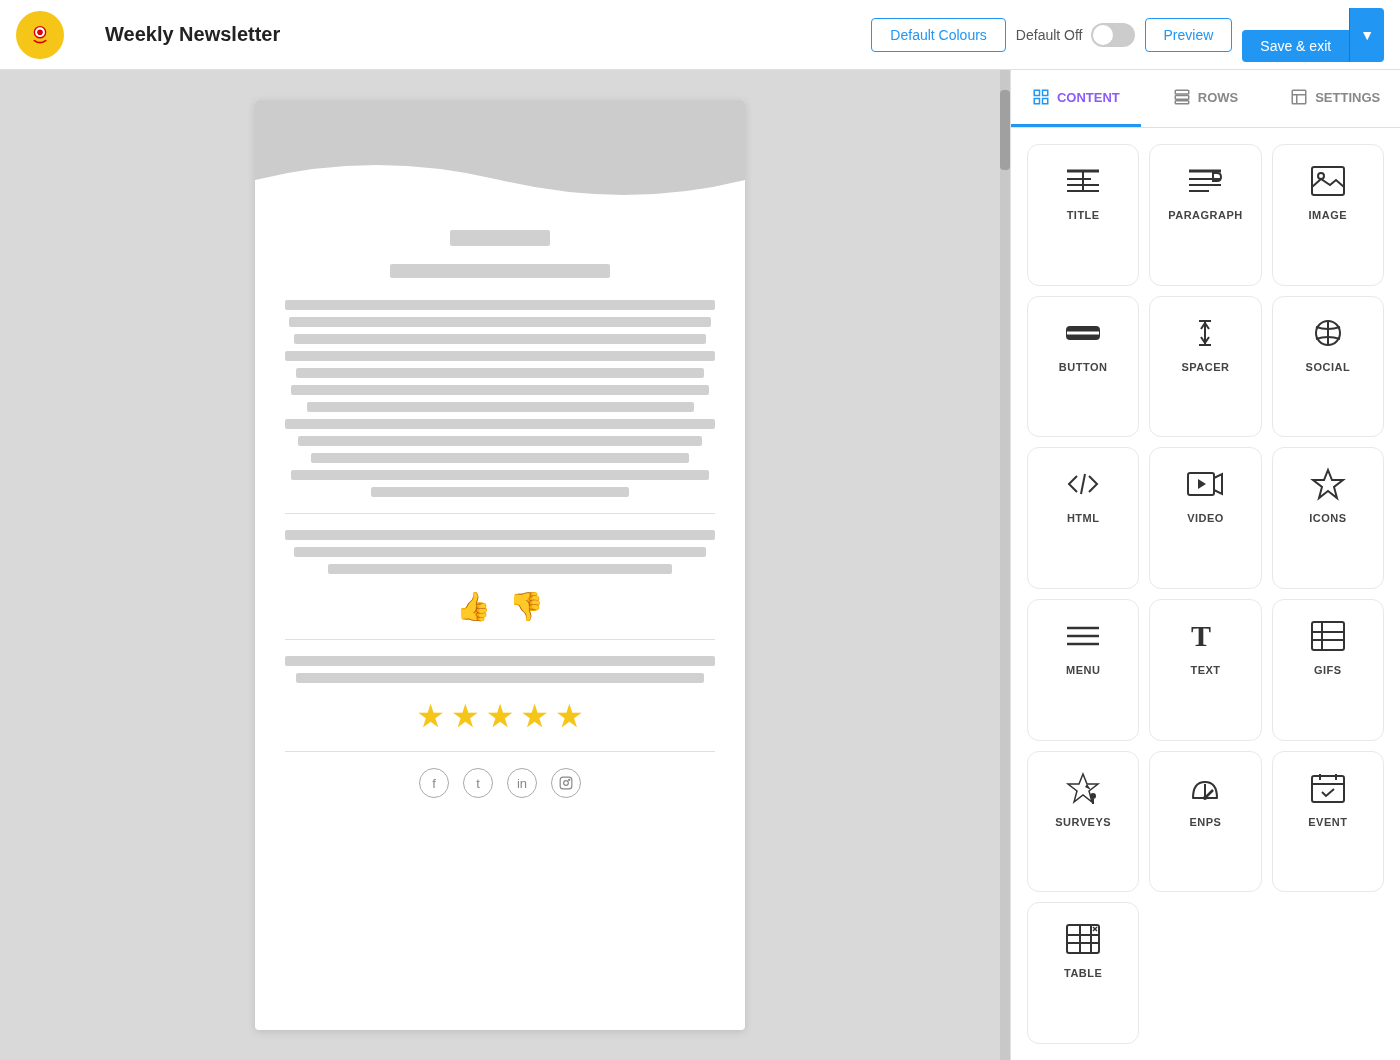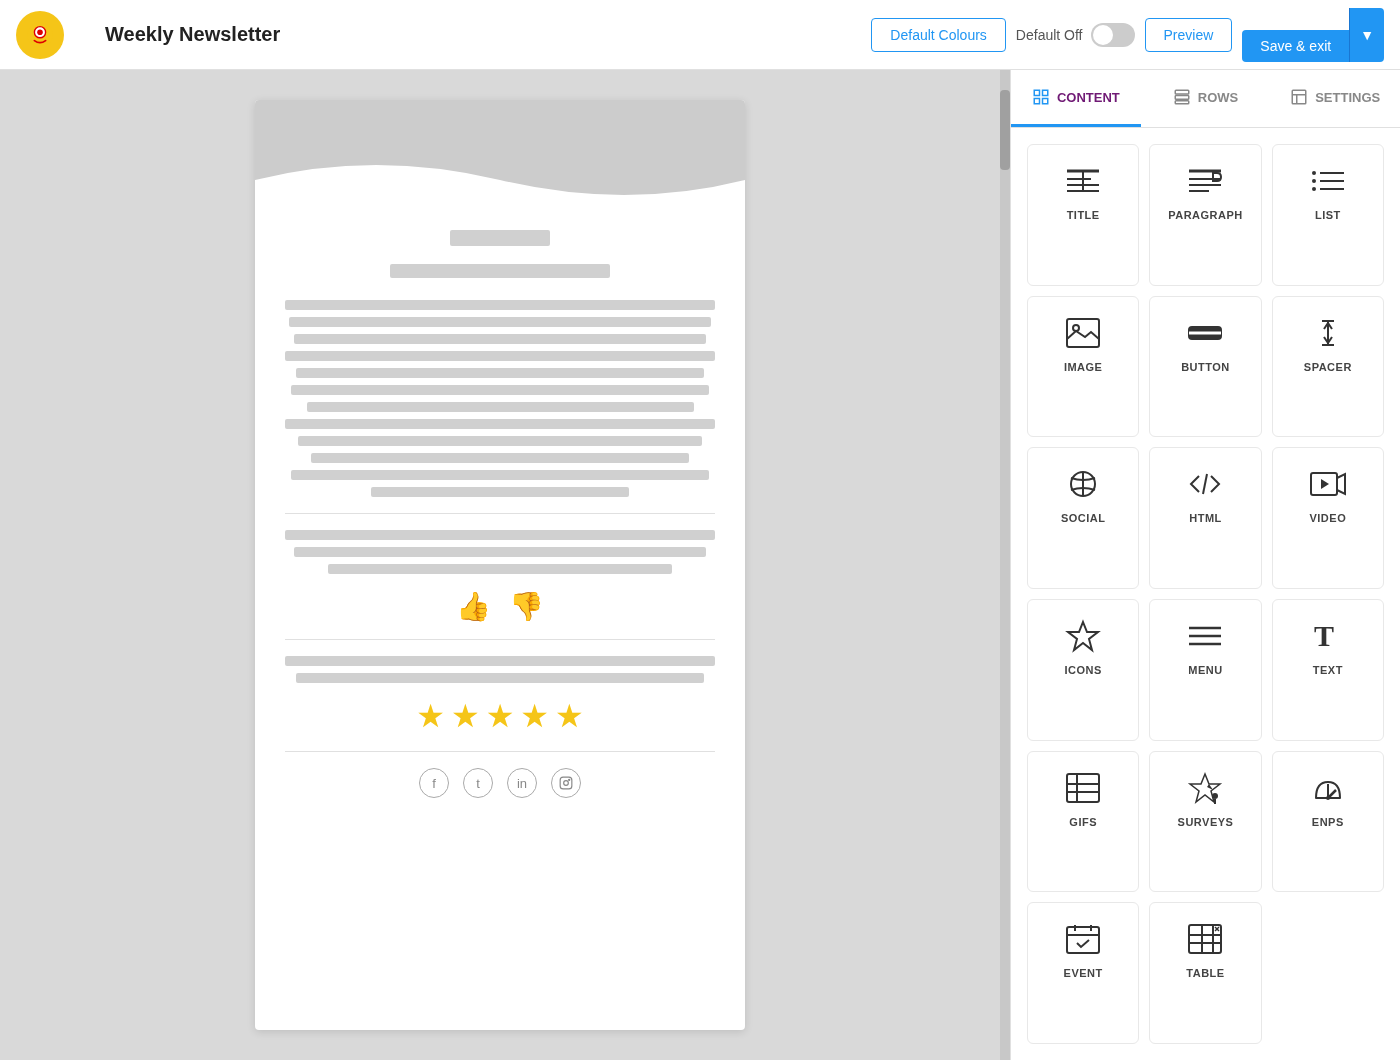--- a/index.html
+++ b/index.html
@@ -93,30 +93,30 @@
     }
 
     
     .right-panel { width: 390px; background: #fff; border-left: 1px solid #e0e0e0; display: flex; flex-direction: column; }
     .panel-tabs { display: flex; border-bottom: 1px solid #e0e0e0; }
     .panel-tab {
       flex: 1; padding: 18px 8px; display: flex; align-items: center; justify-content: center;
       gap: 7px; font-size: 13px; font-weight: 600; color: #888; cursor: pointer;
       border-bottom: 3px solid transparent;
     }
-    .panel-tab.active { color: #701a75; border-bottom-color: #2196f3; }
+    .panel-tab.active { color: #8b5cf6; border-bottom-color: #2196f3; }
     .panel-tab svg { flex-shrink: 0; }
 
     
     .content-grid {
       display: grid; grid-template-columns: repeat(3, 1fr); gap: 10px;
       padding: 16px; overflow-y: auto; flex: 1;
     }
     .content-item {
-      border: 1px solid #e8e8e8; border-radius: 6px; padding: 18px 8px 14px;
+      border: 1px solid #e8e8e8; border-radius: 12px; padding: 18px 8px 14px;
       display: flex; flex-direction: column; align-items: center; gap: 10px;
       cursor: grab; background: #fff; transition: box-shadow 0.15s;
     }
     .content-item-label {
       font-size: 11px; font-weight: 600; color: #444; letter-spacing: 0.5px; text-transform: uppercase;
     }
     .content-item svg { color: #333; }
   </style>
 </head>
 <body>
@@ -269,31 +269,20 @@
         <svg width="40" height="36" viewBox="0 0 40 36" fill="none" stroke="#333" stroke-width="2">
           <line x1="4" y1="8" x2="36" y2="8" stroke-width="3"></line>
           <line x1="4" y1="16" x2="36" y2="16"></line>
           <line x1="4" y1="22" x2="36" y2="22"></line>
           <line x1="4" y1="28" x2="24" y2="28"></line>
           <path d="M32 10 Q36 10 36 14 Q36 18 32 18 L28 18 L28 10 Z" stroke-width="2"></path>
         </svg>
         <span class="content-item-label">PARAGRAPH</span>
       </div>
 
-      <div class="content-item">
-        <svg width="40" height="36" viewBox="0 0 40 36" fill="none" stroke="#333" stroke-width="2">
-          <line x1="12" y1="10" x2="36" y2="10"></line>
-          <line x1="12" y1="18" x2="36" y2="18"></line>
-          <line x1="12" y1="26" x2="36" y2="26"></line>
-          <circle cx="6" cy="10" r="2" fill="#333" stroke="none"></circle>
-          <circle cx="6" cy="18" r="2" fill="#333" stroke="none"></circle>
-          <circle cx="6" cy="26" r="2" fill="#333" stroke="none"></circle>
-        </svg>
-        <span class="content-item-label">LIST</span>
-      </div>
 
       <div class="content-item">
         <svg width="40" height="36" viewBox="0 0 40 36" fill="none" stroke="#333" stroke-width="2">
           <rect x="4" y="4" width="32" height="28" rx="2"></rect>
           <circle cx="13" cy="13" r="3"></circle>
           <path d="M4 24 L13 16 L22 22 L28 17 L36 24"></path>
         </svg>
         <span class="content-item-label">IMAGE</span>
       </div>
 

